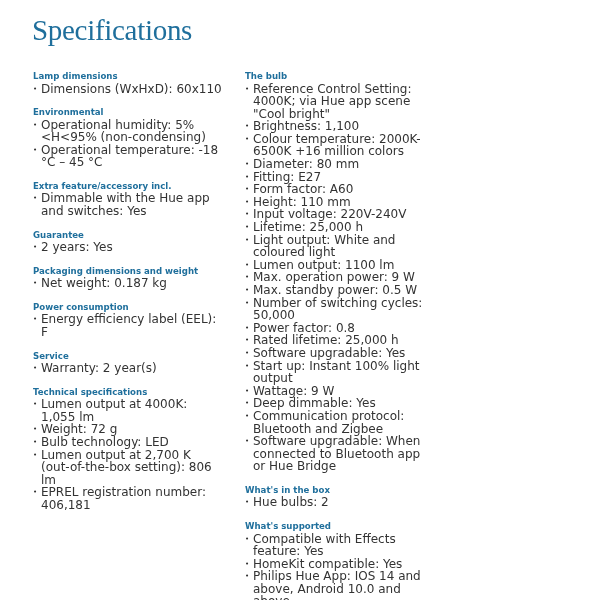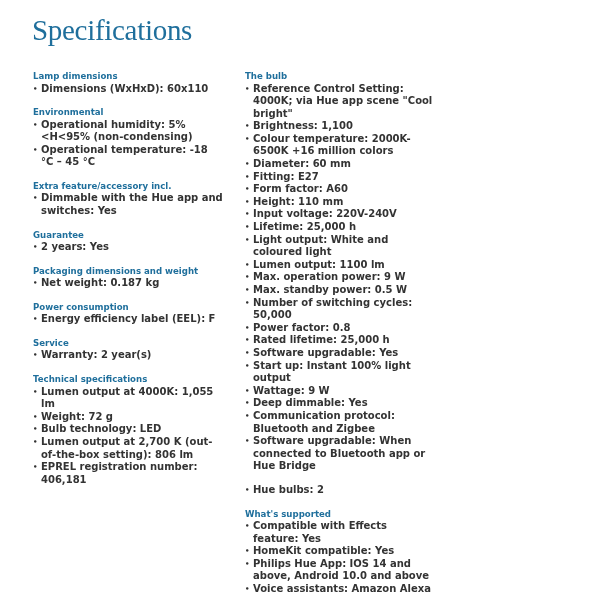--- a/index.html
+++ b/index.html
@@ -16,21 +16,21 @@
   .col.left { left: 33px; }
   .col.right { left: 221px; margin-left: 24px; }
   .section { margin-bottom: 11px; }
   .heading {
     font-size: 8.6px; font-weight: bold; color: #1f6f9c;
     line-height: 12.5px; margin: 0;
   }
   ul { list-style: none; margin: 0; padding: 0; }
   li {
     position: relative; padding-left: 8px;
-    font-size: 10px; line-height: 12.6px; color: #333333; font-weight: bold;
+    font-size: 12px; line-height: 12.6px; color: #333333;
   }
   li::before {
     content: "\2022"; position: absolute; left: 0; top: 0; font-size: 7px; color: #333;
   }
 </style>
 </head>
 <body>
 
 <h1 class="title">Specifications</h1>
 
@@ -89,21 +89,21 @@
       </ul>
     </div>
   </div>
 <div class="col right">
     <div class="section">
       <div class="heading">The bulb</div>
       <ul>
         <li>Reference Control Setting: 4000K; via Hue app scene "Cool bright"</li>
         <li>Brightness: 1,100</li>
         <li>Colour temperature: 2000K-6500K +16 million colors</li>
-        <li>Diameter: 60 mm</li>
+        <li>Diameter: 80 mm</li>
         <li>Fitting: E27</li>
         <li>Form factor: A60</li>
         <li>Height: 110 mm</li>
         <li>Input voltage: 220V-240V</li>
         <li>Lifetime: 25,000 h</li>
         <li>Light output: White and coloured light</li>
         <li>Lumen output: 1100 lm</li>
         <li>Max. operation power: 9 W</li>
         <li>Max. standby power: 0.5 W</li>
         <li>Number of switching cycles: 50,000</li>
@@ -111,20 +111,21 @@
         <li>Rated lifetime: 25,000 h</li>
         <li>Software upgradable: Yes</li>
         <li>Start up: Instant 100% light output</li>
         <li>Wattage: 9 W</li>
         <li>Deep dimmable: Yes</li>
         <li>Communication protocol: Bluetooth and Zigbee</li>
         <li>Software upgradable: When connected to Bluetooth app or Hue Bridge</li>
       </ul>
     </div>
     <div class="section">
+      <div class="heading">What's in the box</div>
       <ul>
         <li>Hue bulbs: 2</li>
       </ul>
     </div>
     <div class="section">
       <div class="heading">What's supported</div>
       <ul>
         <li>Compatible with Effects feature: Yes</li>
         <li>HomeKit compatible: Yes</li>
         <li>Philips Hue App: IOS 14 and above, Android 10.0 and above</li>

